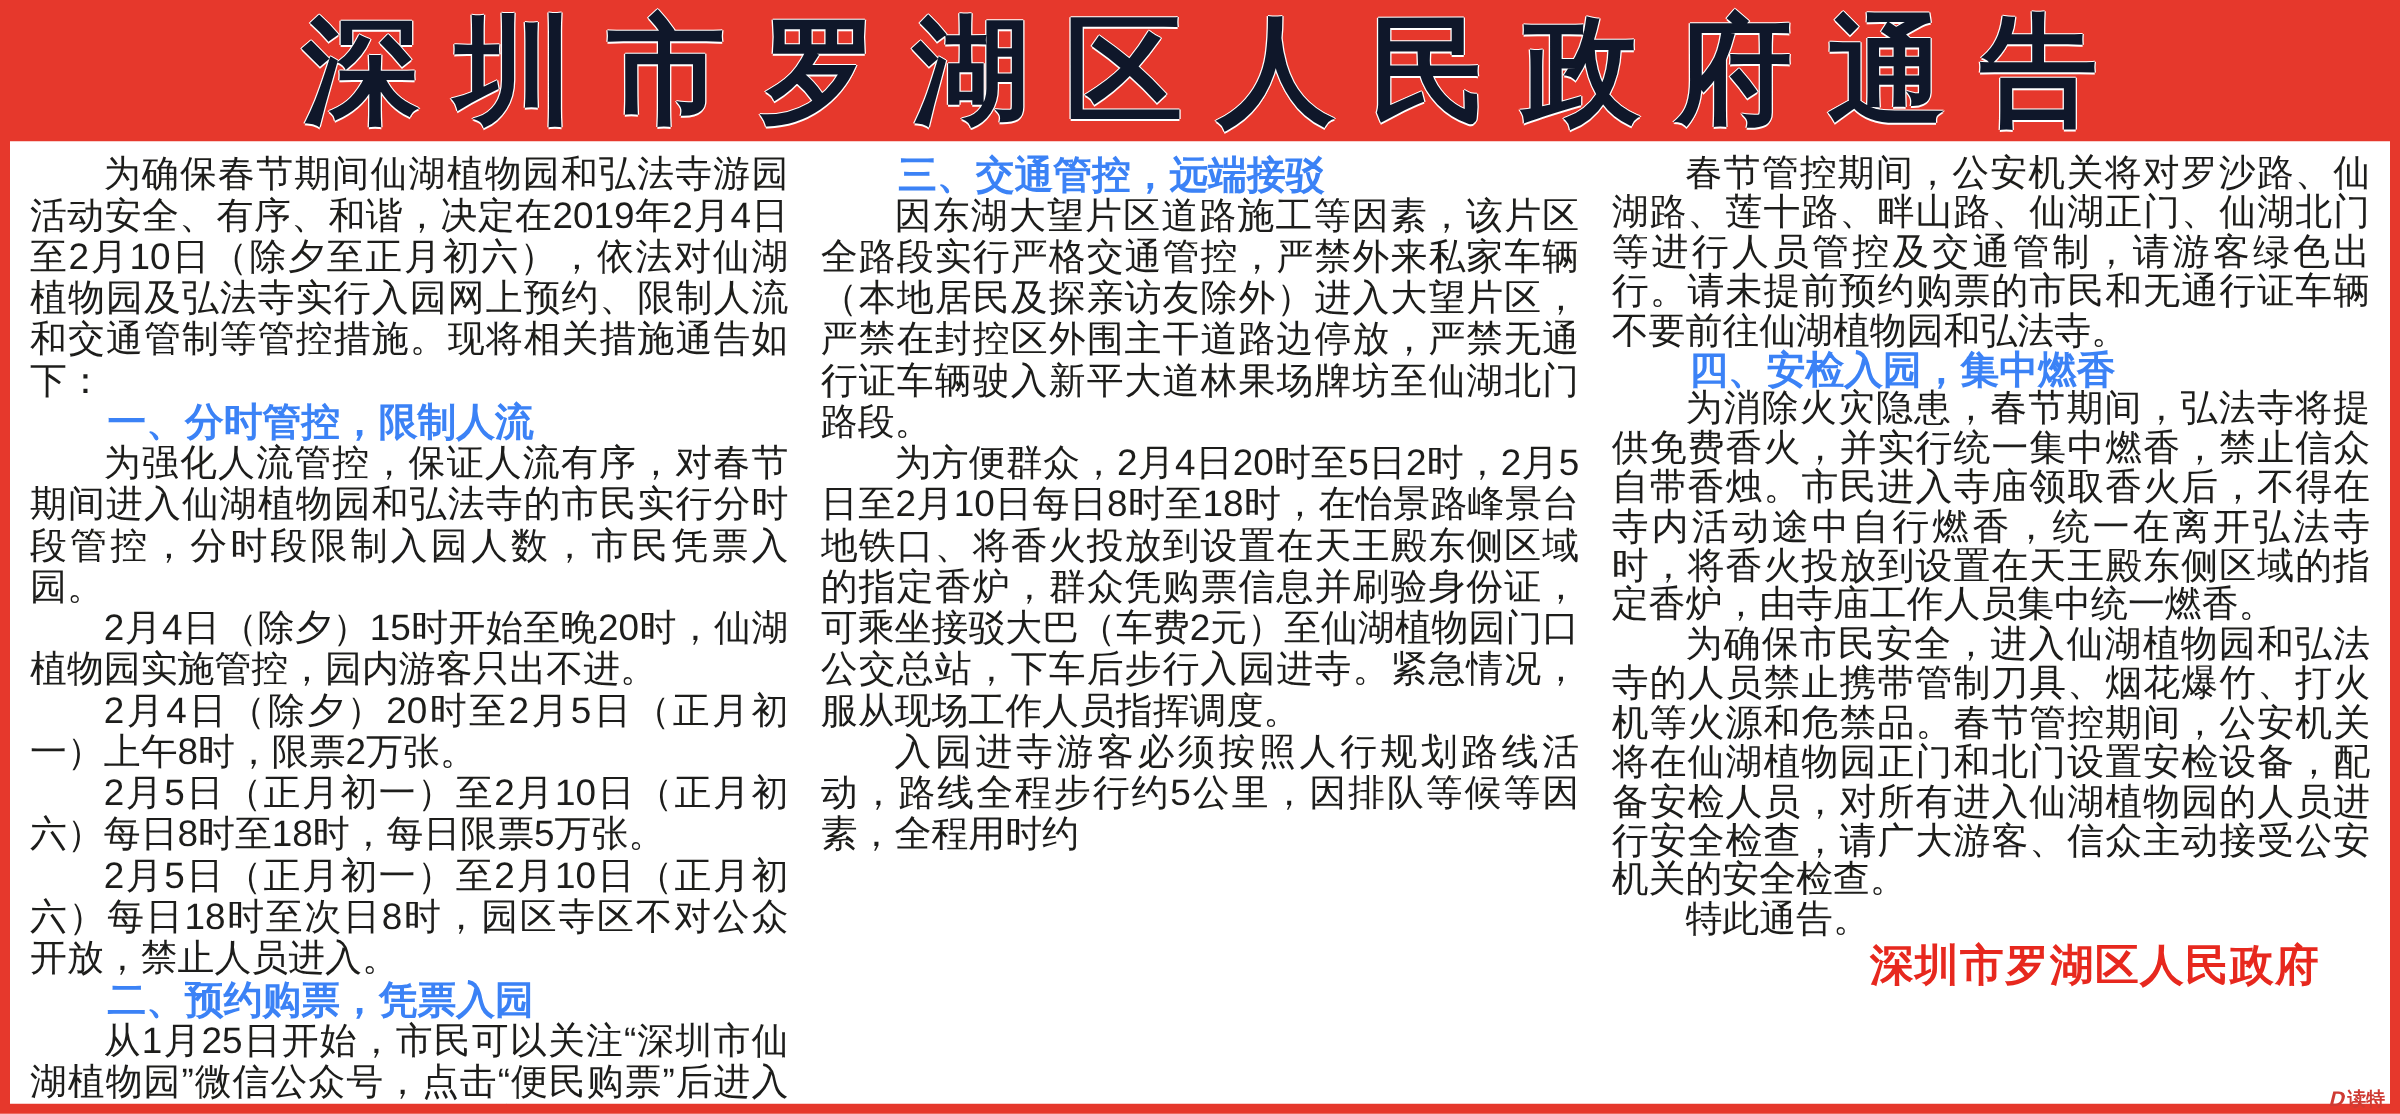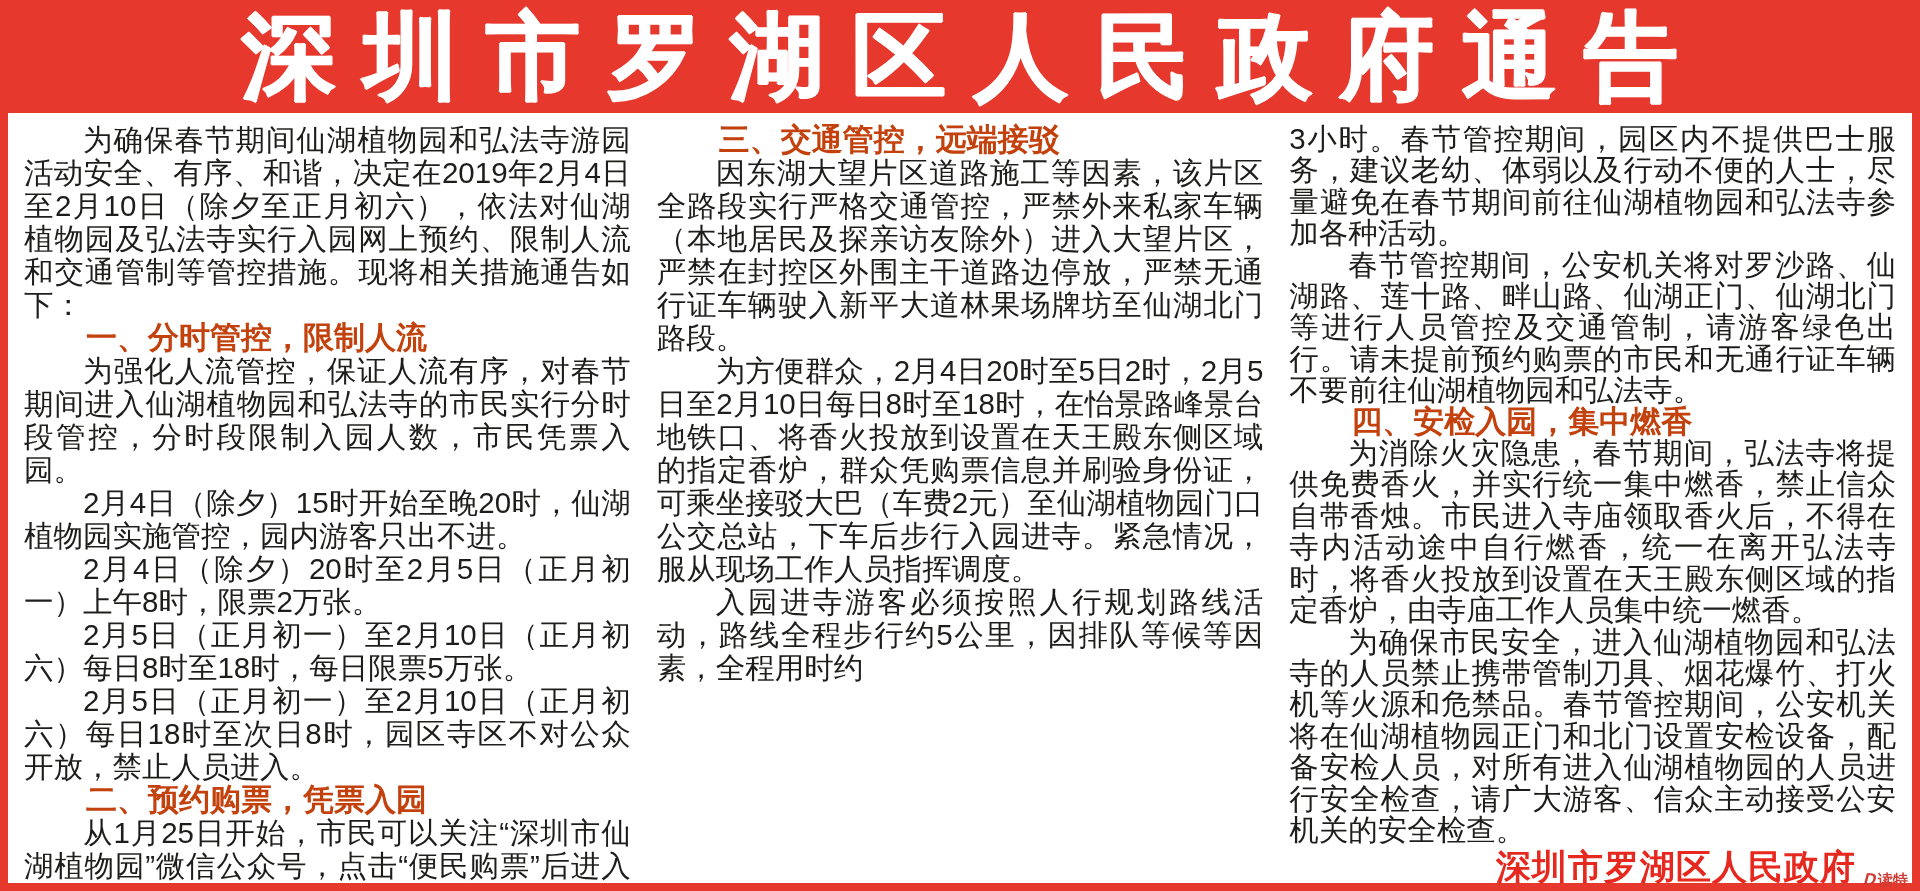--- a/index.html
+++ b/index.html
@@ -15,21 +15,21 @@
     overflow:hidden;
   }
   
   .banner{
     height:113px;
     display:flex;align-items:center;justify-content:center;
     overflow:hidden;
   }
   .banner h1{
     margin:0;
-    color:#ffffff;
+    color:#0f172a;
     font-size:94px;
     font-weight:900;
     letter-spacing:28px;
     padding-left:28px; 
     white-space:nowrap;
     line-height:113px;
     text-shadow:1px 0 0 #fff,-1px 0 0 #fff,0 1px 0 #fff,0 -1px 0 #fff;
   }
   
   .content{
@@ -50,21 +50,21 @@
     text-align:justify;
     display:flex;flex-direction:column;
   }
   .col:nth-child(1),.col:nth-child(2){line-height:33px;}
   .col:nth-child(3){line-height:31.4px;}
   .blocks p{margin:0;}
   p.para{text-indent:2em;}
   p.para.no-indent{text-indent:0;}
   p.heading{
     text-indent:2em;
-    color:#c2410c;
+    color:#3b82f6;
     font-weight:bold;
     font-size:31px;
   }
   
   .signature{
     margin-top:4px;
     margin-left:auto;
     margin-right:40px;
     width:max-content;
     text-align:center;
@@ -118,25 +118,25 @@
     <div class="col">
       <div class="blocks">
           <p class="heading">三、交通管控，远端接驳</p>
           <p class="para">因东湖大望片区道路施工等因素，该片区全路段实行严格交通管控，严禁外来私家车辆（本地居民及探亲访友除外）进入大望片区，严禁在封控区外围主干道路边停放，严禁无通行证车辆驶入新平大道林果场牌坊至仙湖北门路段。</p>
           <p class="para">为方便群众，2月4日20时至5日2时，2月5日至2月10日每日8时至18时，在怡景路峰景台地铁口、将香火投放到设置在天王殿东侧区域的指定香炉，群众凭购票信息并刷验身份证，可乘坐接驳大巴（车费2元）至仙湖植物园门口公交总站，下车后步行入园进寺。紧急情况，服从现场工作人员指挥调度。</p>
           <p class="para">入园进寺游客必须按照人行规划路线活动，路线全程步行约5公里，因排队等候等因素，全程用时约</p>
         </div>
     </div>
     <div class="col">
       <div class="blocks">
-          <p class="para no-indent">3小时。春节管控期间，园区内不提供巴士服务，建议老幼、体弱以及行动不便的人士，尽量避免在春节期间前往仙湖植物园和弘法寺参加各种活动。</p>
           <p class="para">春节管控期间，公安机关将对罗沙路、仙湖路、莲十路、畔山路、仙湖正门、仙湖北门等进行人员管控及交通管制，请游客绿色出行。请未提前预约购票的市民和无通行证车辆不要前往仙湖植物园和弘法寺。</p>
           <p class="heading">四、安检入园，集中燃香</p>
           <p class="para">为消除火灾隐患，春节期间，弘法寺将提供免费香火，并实行统一集中燃香，禁止信众自带香烛。市民进入寺庙领取香火后，不得在寺内活动途中自行燃香，统一在离开弘法寺时，将香火投放到设置在天王殿东侧区域的指定香炉，由寺庙工作人员集中统一燃香。</p>
           <p class="para">为确保市民安全，进入仙湖植物园和弘法寺的人员禁止携带管制刀具、烟花爆竹、打火机等火源和危禁品。春节管控期间，公安机关将在仙湖植物园正门和北门设置安检设备，配备安检人员，对所有进入仙湖植物园的人员进行安全检查，请广大游客、信众主动接受公安机关的安全检查。</p>
+          <p class="para">特此通告。</p>
         </div>
       <div class="signature">
         <div class="sig-name">深圳市罗湖区人民政府</div>
 
       </div>
     </div>
   </main>
 
   <div class="watermark">
     <span class="wm-d">D</span>

